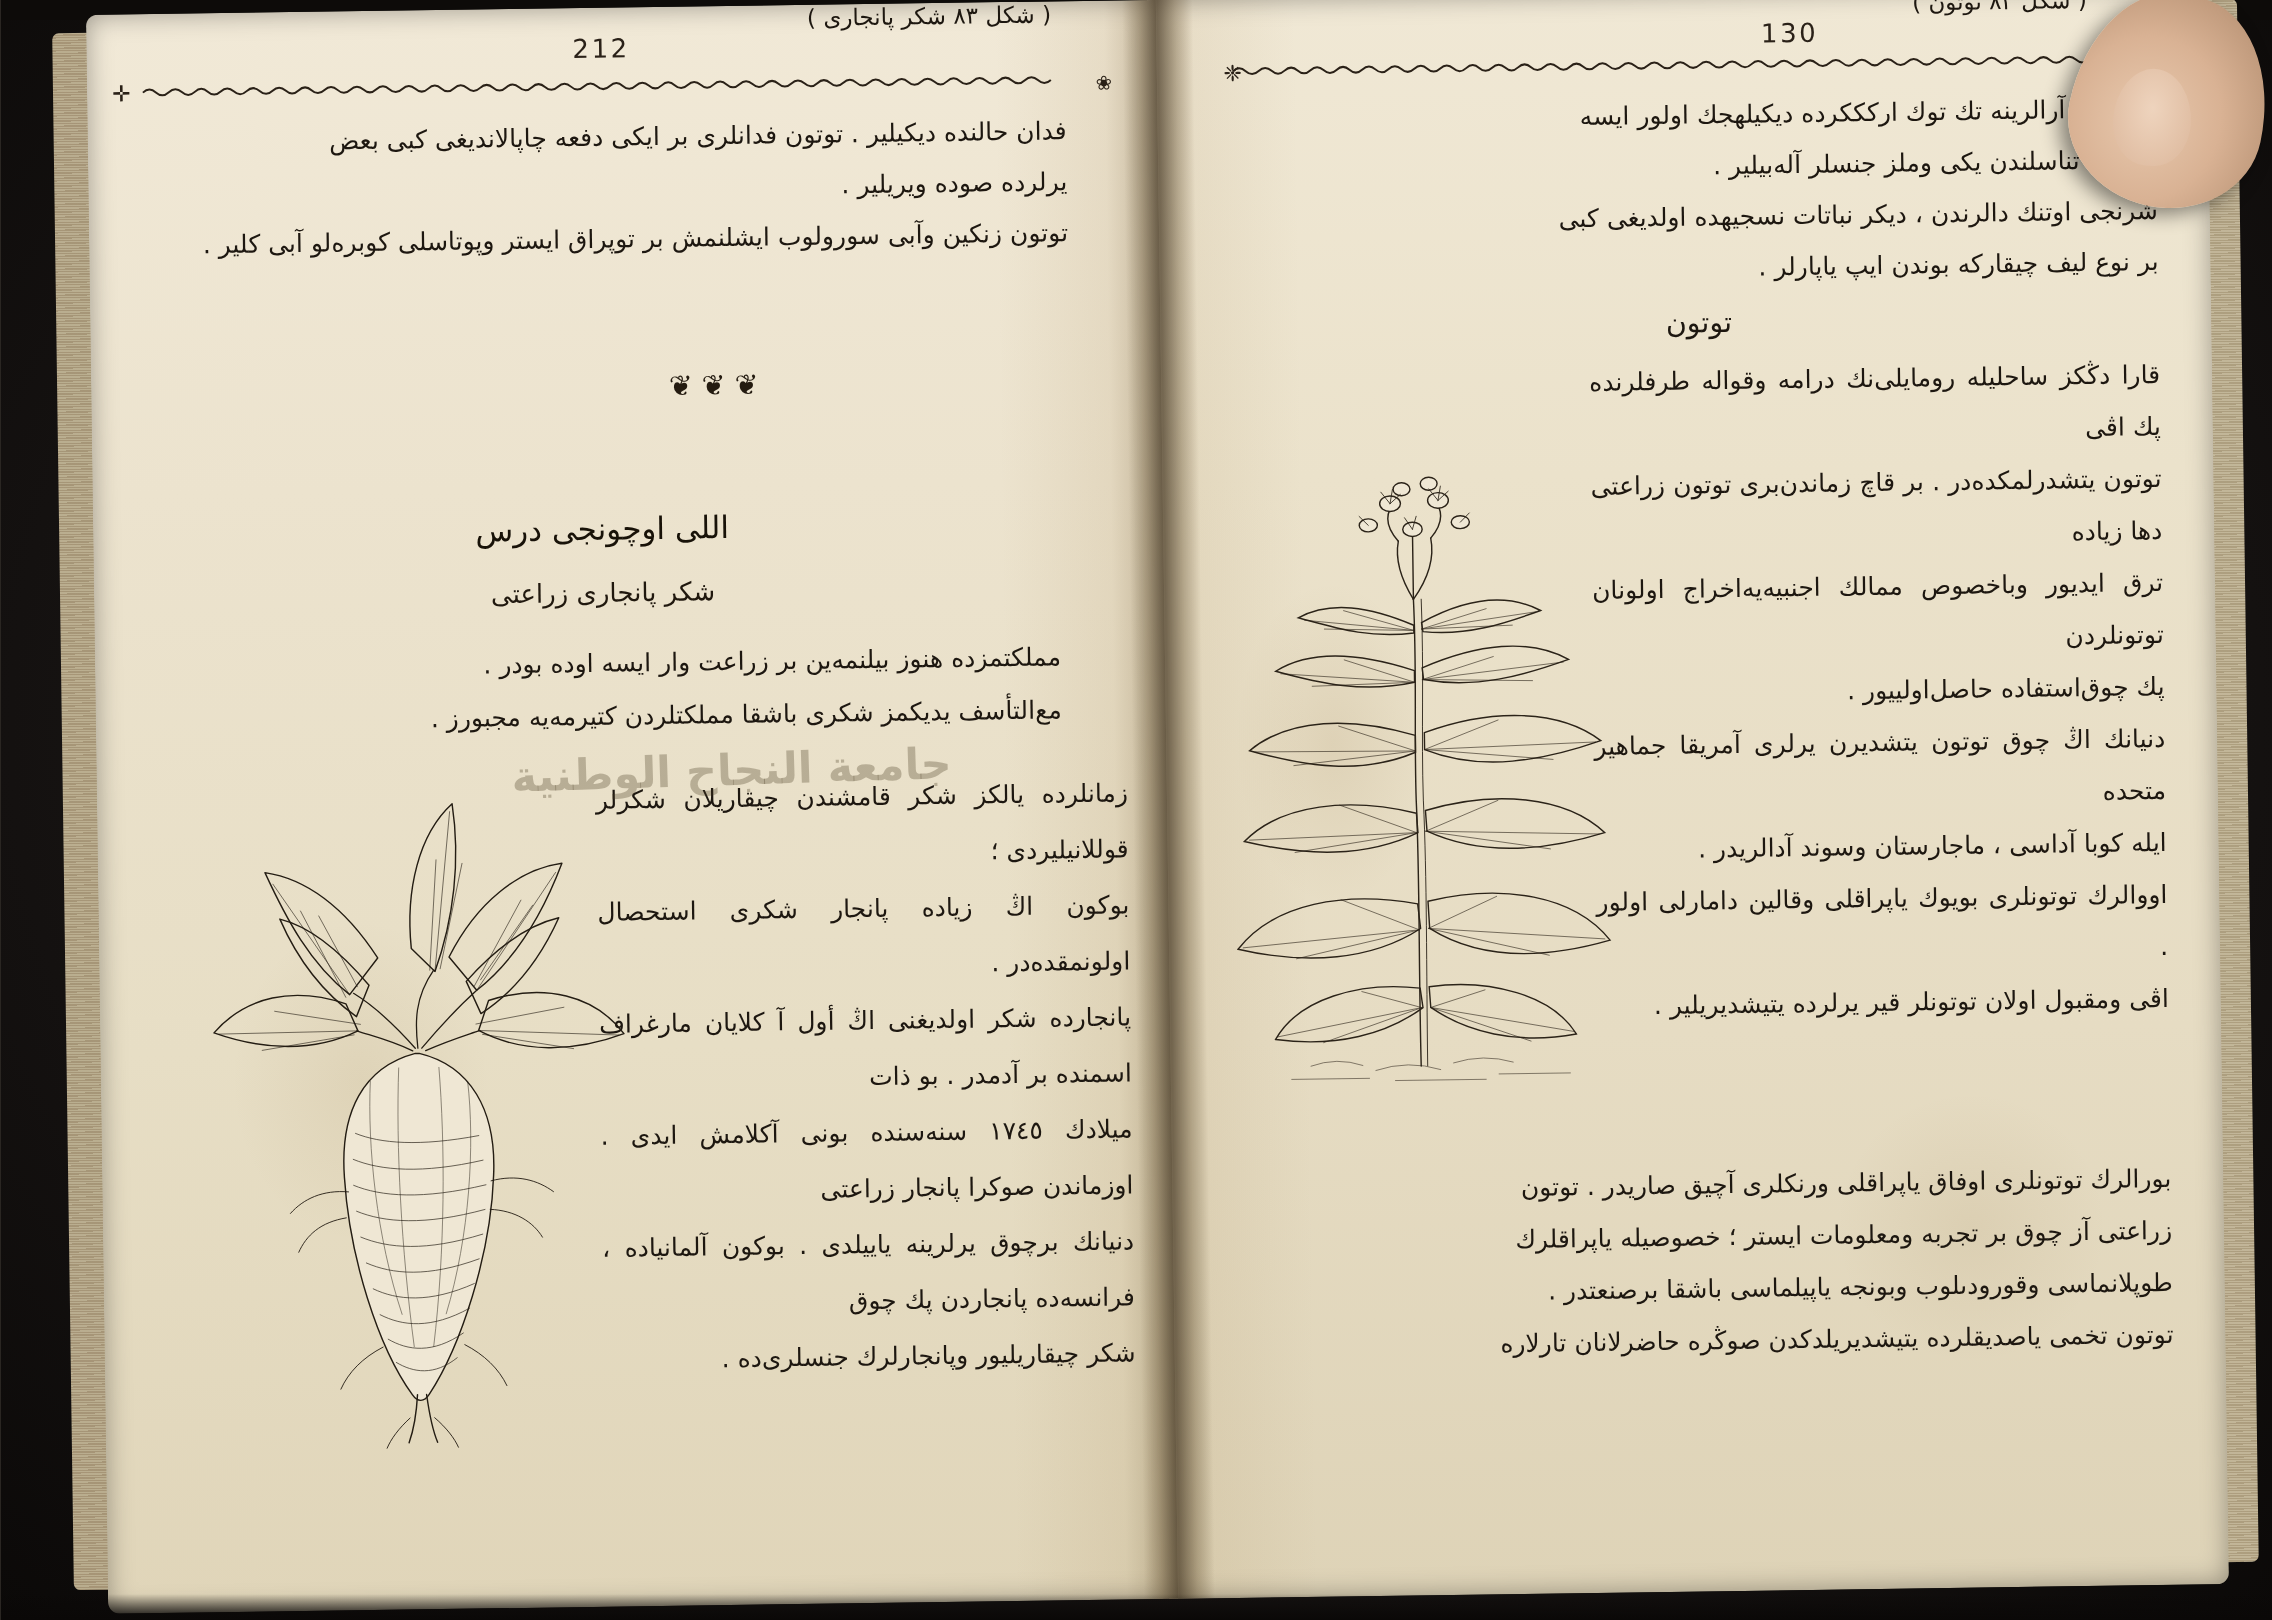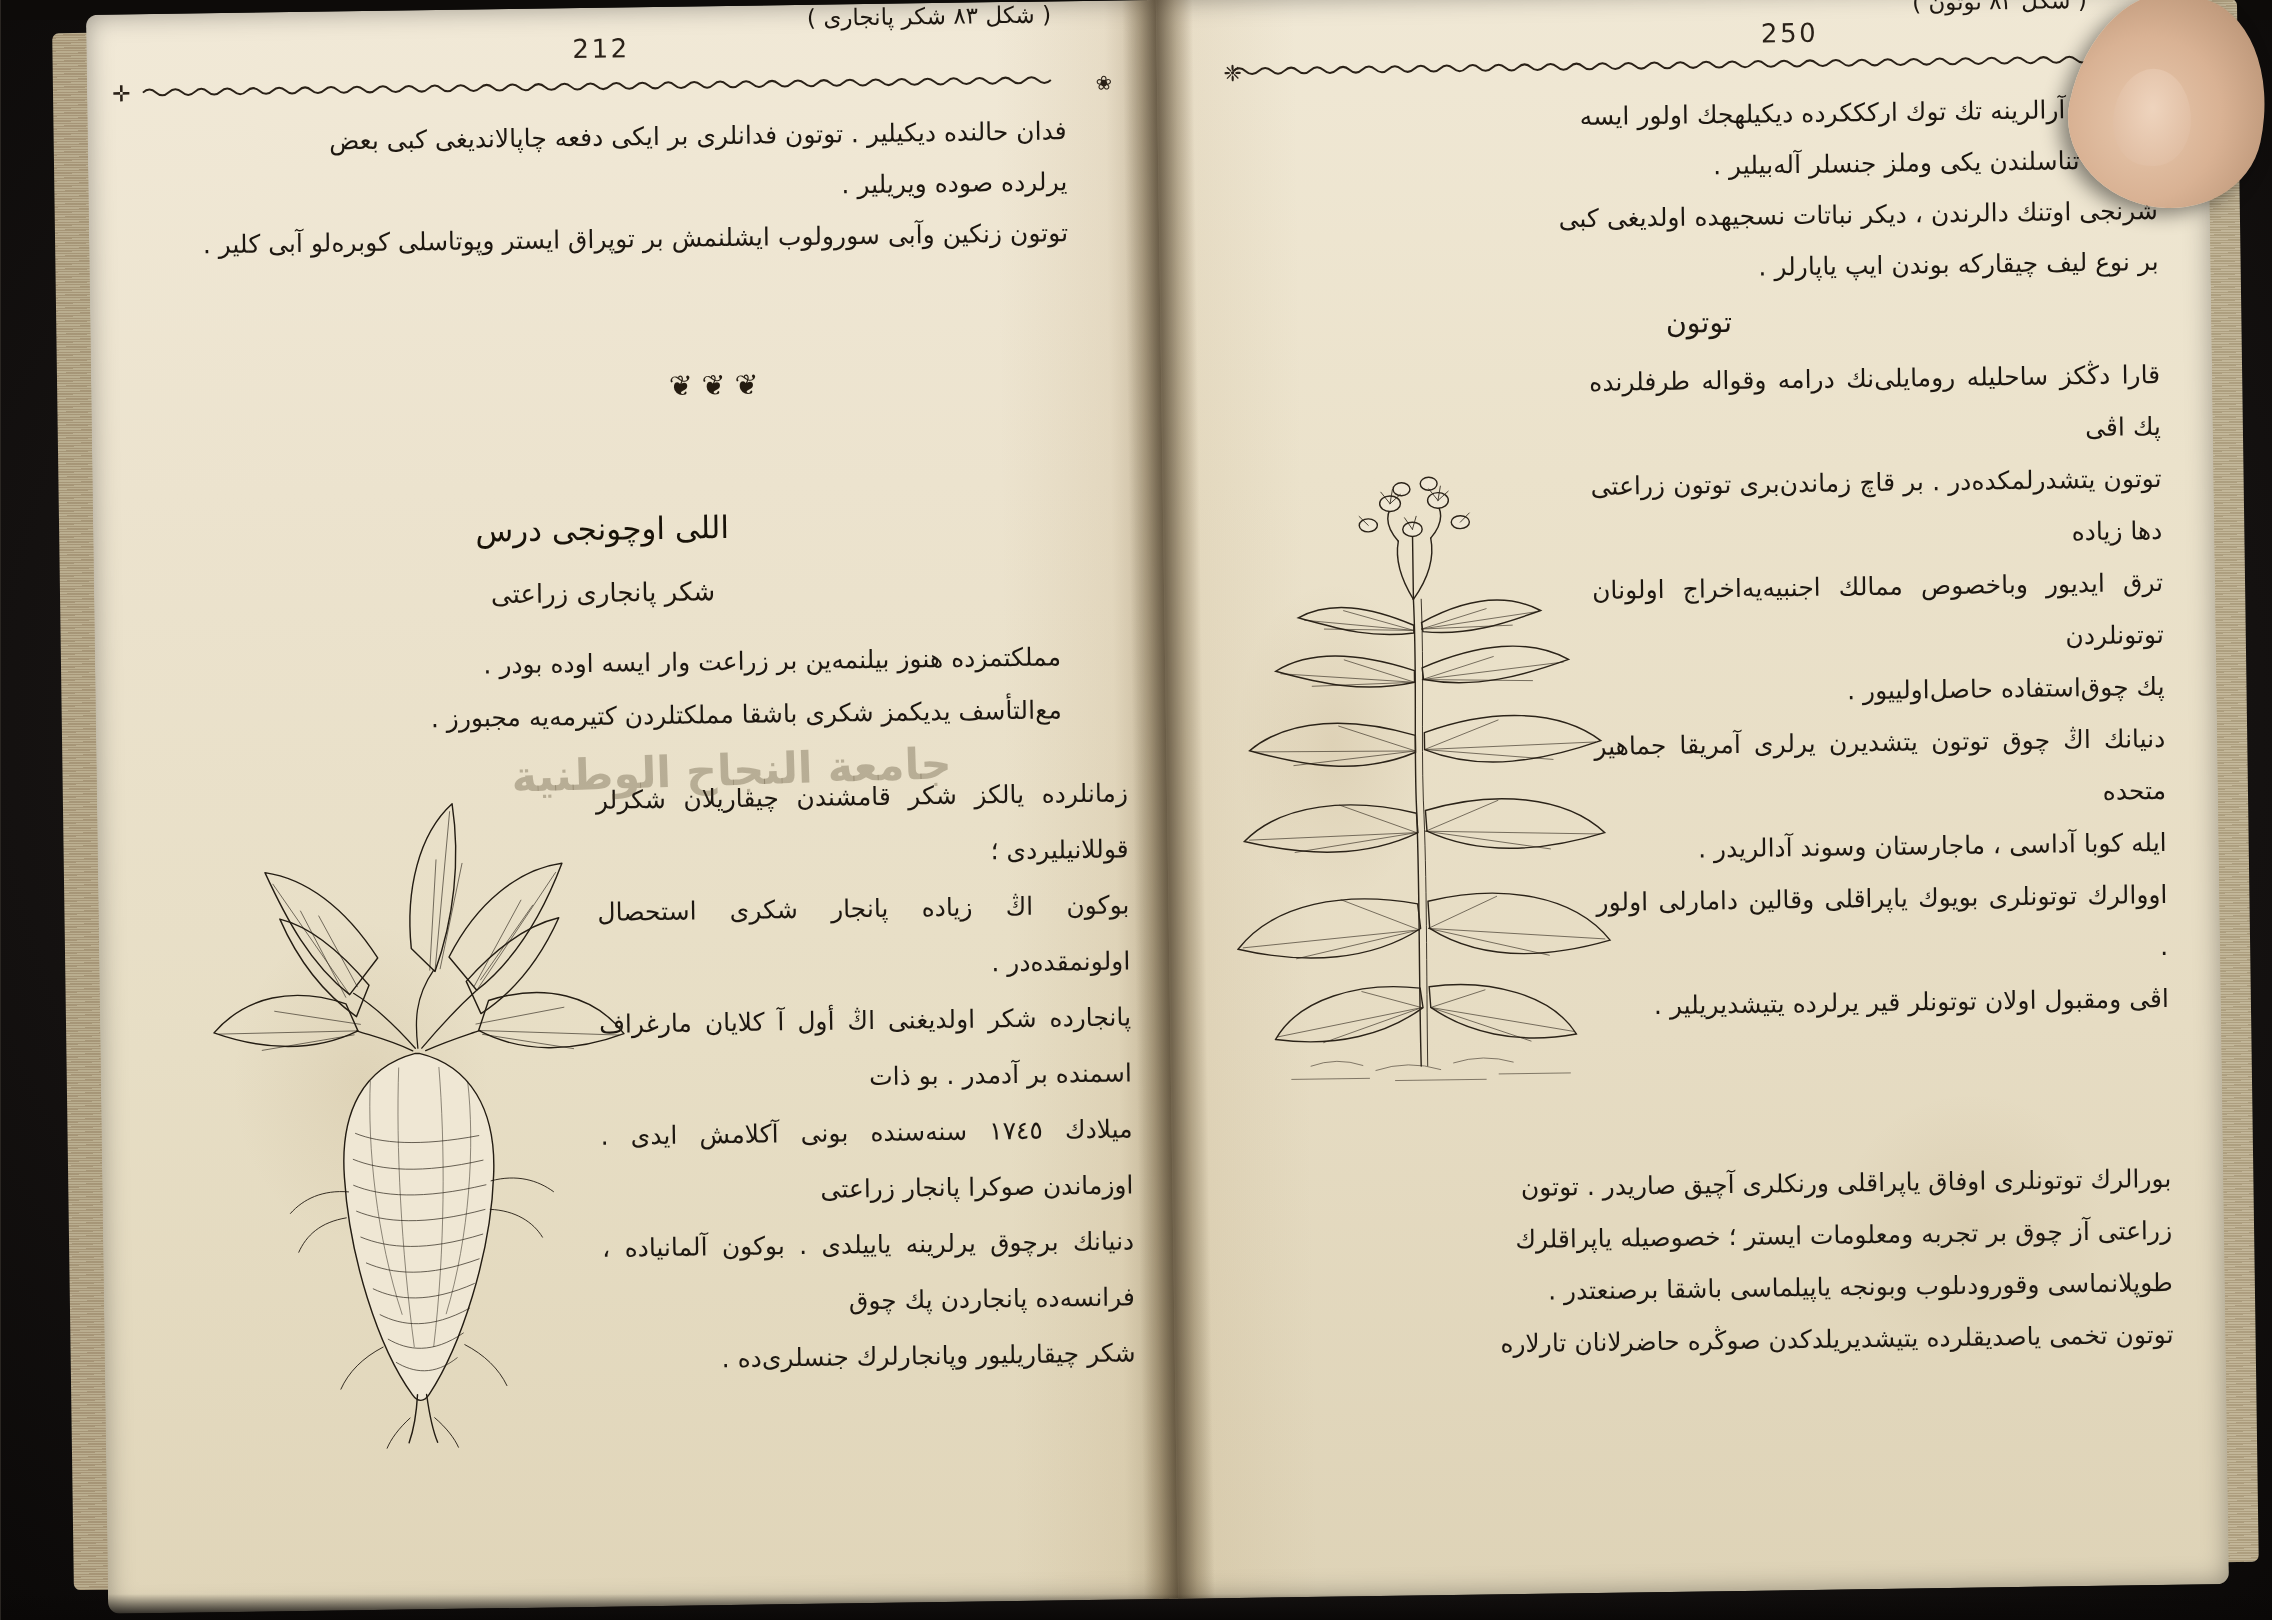--- a/index.html
+++ b/index.html
@@ -148,21 +148,21 @@
   <div class="book">
 
     <div class="edge-left"></div>
     <div class="edge-right"></div>
 
     <div class="page page-right">
 
       <div class="stain" style="left:78px;top:584px;width:195px;height:324px;background:radial-gradient(ellipse,rgba(150,120,70,.13),rgba(0,0,0,0) 70%);"></div>
       <div class="stain" style="right:117px;top:1103px;width:272px;height:272px;background:radial-gradient(ellipse,rgba(150,120,70,.10),rgba(0,0,0,0) 70%);"></div>
 
-      <div class="folio" style="right:389px;top:27px;">250</div>
+      <div class="folio" style="right:389px;top:27px;">130</div>
 
       <div class="rule" style="right:45px;top:64px;width:934px;">
         <svg width="934" height="17" viewBox="0 0 1440 26" preserveAspectRatio="none">
           <path d="M6 13 q10 -9 20 0 q10 9 20 0 q10 -9 20 0 q10 9 20 0 q10 -9 20 0 q10 9 20 0 q10 -9 20 0 q10 9 20 0 q10 -9 20 0 q10 9 20 0 q10 -9 20 0 q10 9 20 0 q10 -9 20 0 q10 9 20 0 q10 -9 20 0 q10 9 20 0 q10 -9 20 0 q10 9 20 0 q10 -9 20 0 q10 9 20 0 q10 -9 20 0 q10 9 20 0 q10 -9 20 0 q10 9 20 0 q10 -9 20 0 q10 9 20 0 q10 -9 20 0 q10 9 20 0 q10 -9 20 0 q10 9 20 0 q10 -9 20 0 q10 9 20 0 q10 -9 20 0 q10 9 20 0 q10 -9 20 0 q10 9 20 0 q10 -9 20 0 q10 9 20 0 q10 -9 20 0 q10 9 20 0 q10 -9 20 0 q10 9 20 0 q10 -9 20 0 q10 9 20 0 q10 -9 20 0 q10 9 20 0 q10 -9 20 0 q10 9 20 0 q10 -9 20 0 q10 9 20 0 q10 -9 20 0 q10 9 20 0 q10 -9 20 0 q10 9 20 0 q10 -9 20 0 q10 9 20 0 q10 -9 20 0 q10 9 20 0 q10 -9 20 0 q10 9 20 0 q10 -9 20 0 q10 9 20 0 q10 -9 20 0 q10 9 20 0 q10 -9 20 0 q10 9 20 0 q10 -9 20 0 q10 9 20 0 q10 -9 20 0 q10 9 20 0" fill="none" stroke="#2a2117" stroke-width="3"></path>
         </svg>
       </div>
       <div style="position:absolute;right:966px;top:62px;font-size:22px;color:#2a2117;">❈</div>
 
       <div class="textcol" style="right:52px;top:97px;width:921px;">
         <div>ديشلرك آرالرينه تك توك اركككرده ديكيلهجك اولور ايسه</div>

